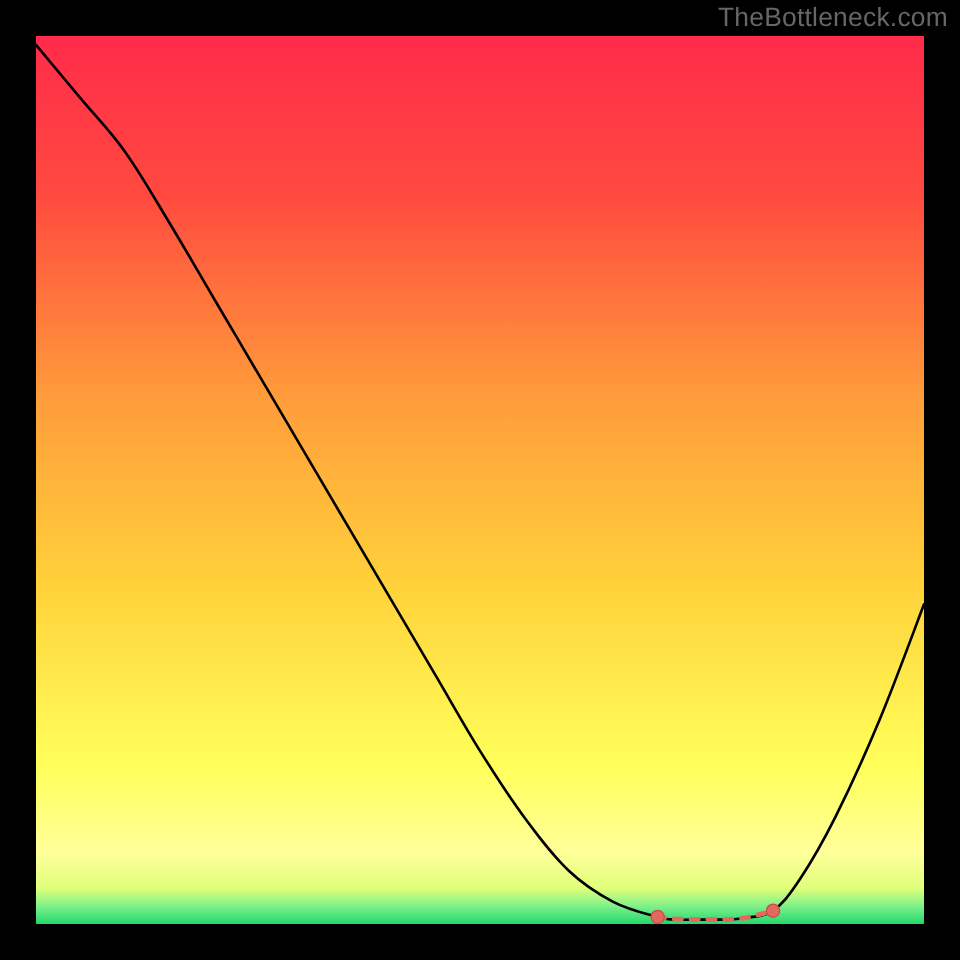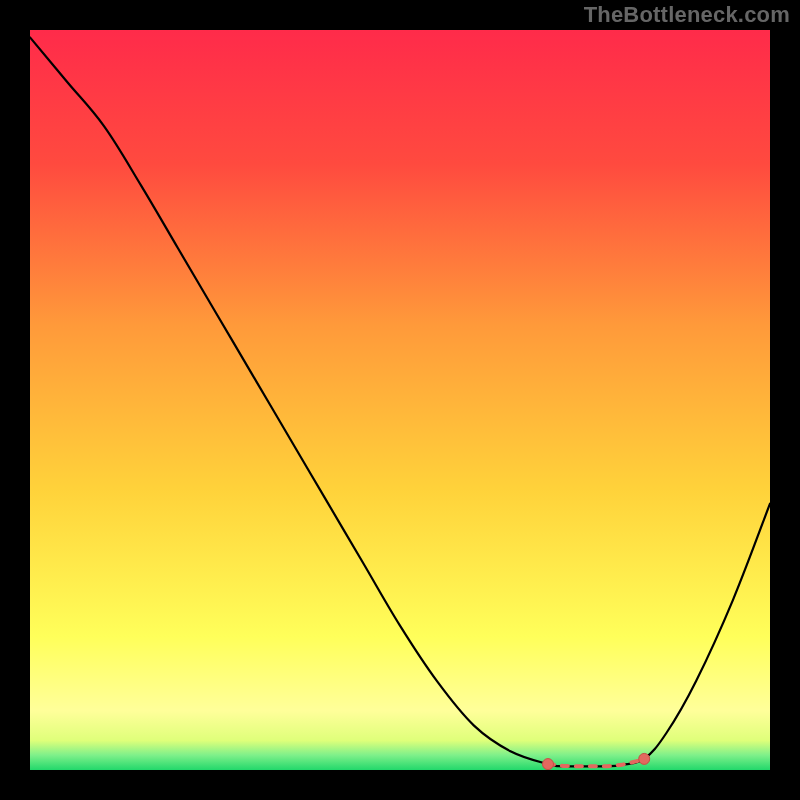--- a/index.html
+++ b/index.html
@@ -10,21 +10,21 @@
     height: 800px;
     background: #000;
   }
   .attribution {
     position: absolute;
     top: 2px;
     right: 10px;
     color: #666666;
     font-family: Arial, Helvetica, sans-serif;
     font-size: 22px;
-    font-weight: bold;
+    font-weight: normal;
     letter-spacing: 0.2px;
   }
   .plot-area {
     position: absolute;
     left: 30px;
     top: 30px;
     width: 740px;
     height: 740px;
   }
   .plot-area svg {

